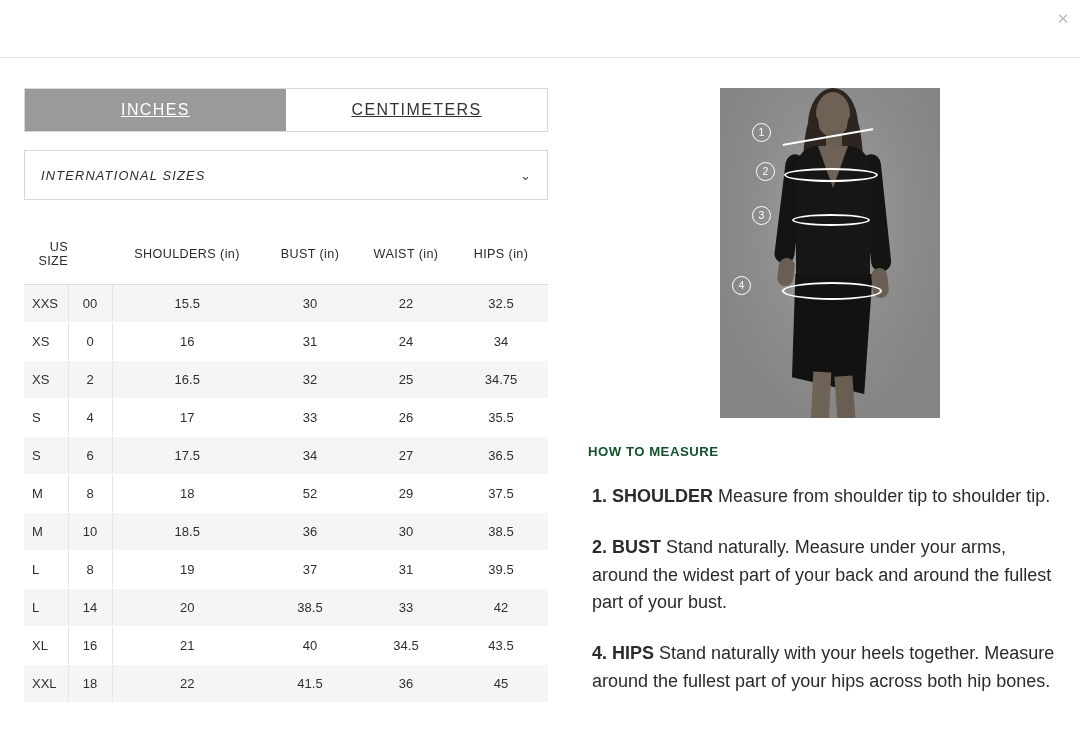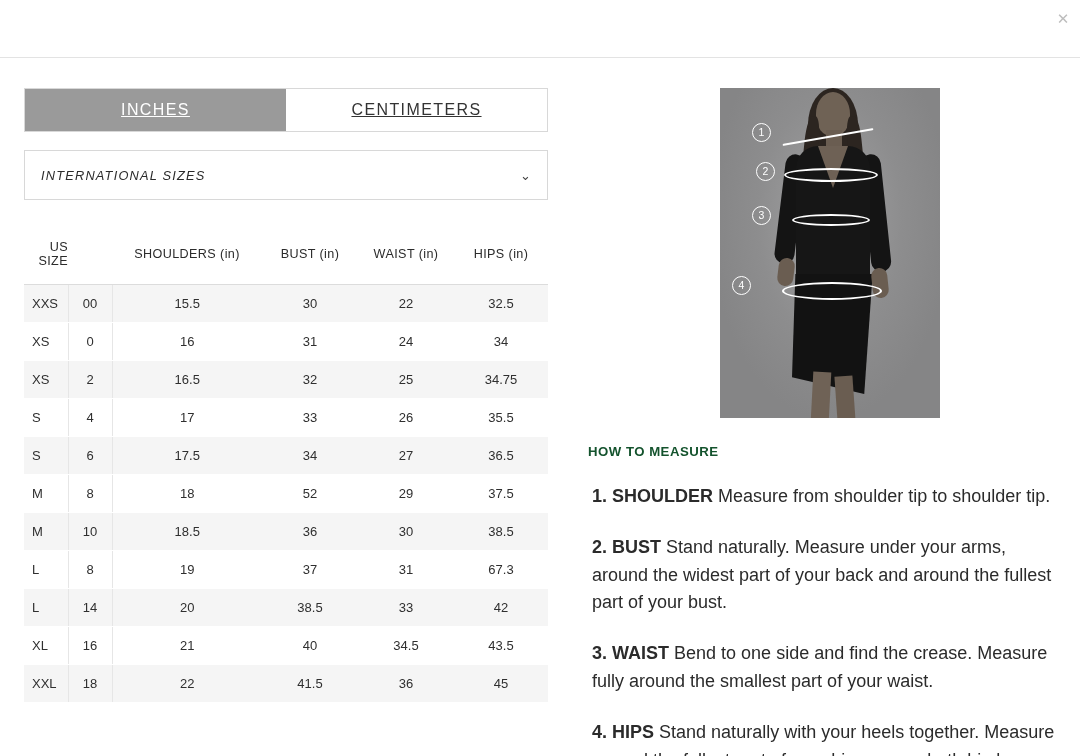--- a/index.html
+++ b/index.html
@@ -405,21 +405,21 @@
           <td>36</td>
           <td>30</td>
           <td>38.5</td>
         </tr>
         <tr class="even">
           <td class="c0">L</td>
           <td class="c1">8</td>
           <td>19</td>
           <td>37</td>
           <td>31</td>
-          <td>67.3</td>
+          <td>39.5</td>
         </tr>
         <tr class="odd">
           <td class="c0">L</td>
           <td class="c1">14</td>
           <td>20</td>
           <td>38.5</td>
           <td>33</td>
           <td>42</td>
         </tr>
         <tr class="even">
@@ -481,25 +481,20 @@
       <b>SHOULDER</b>
       <span>Measure from shoulder tip to shoulder tip.</span>
     </div>
 
     <div class="howto-item">
       <b>2.</b>
       <b>BUST</b>
       <span>Stand naturally. Measure under your arms, around the widest part of your back and around the fullest part of your bust.</span>
     </div>
 
-    <div class="howto-item">
-      <b>3.</b>
-      <b>WAIST</b>
-      <span>Bend to one side and find the crease. Measure fully around the smallest part of your waist.</span>
-    </div>
 
     <div class="howto-item">
       <b>4.</b>
       <b>HIPS</b>
       <span>Stand naturally with your heels together. Measure around the fullest part of your hips across both hip bones.</span>
     </div>
   </div>
 
 </div>
 

